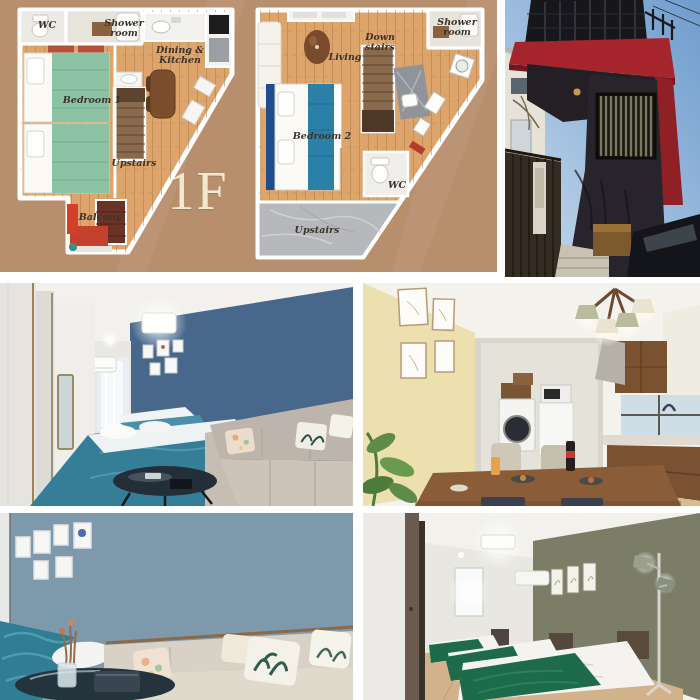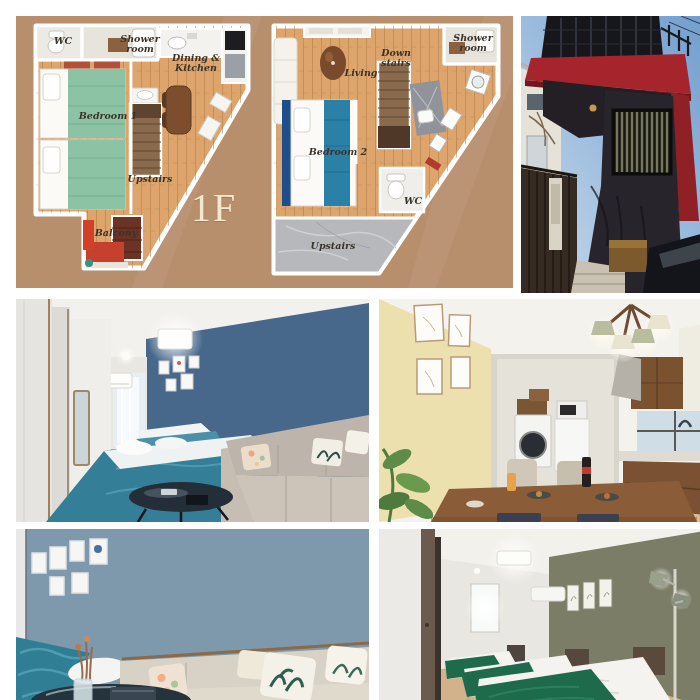--- a/index.html
+++ b/index.html
@@ -1,24 +1,24 @@
 <!DOCTYPE html>
 <html><head>
 <meta charset="utf-8">
 <style>
   html,body{margin:0;padding:0;background:#ffffff;}
   .canvas{position:relative;width:700px;height:700px;background:#ffffff;overflow:hidden;
           font-family:"Liberation Sans",sans-serif;}
-  .tile{position:absolute;margin:16px;padding:0;overflow:hidden;background:#fff;}
+  .tile{position:absolute;margin:0;padding:0;overflow:hidden;background:#fff;}
   .tile svg{display:block;width:100%;height:100%;}
   .fp-label{position:absolute;transform:translate(-50%,-50%);
             font-family:"DejaVu Serif",serif;font-style:italic;font-weight:600;
             font-size:9.5px;line-height:1.1;color:#3a332c;text-align:center;pointer-events:none;}
   .fp-floor{position:absolute;transform:translate(-50%,-50%);
-            font-family:"Liberation Serif",serif;font-size:40px;font-weight:400;
+            font-family:"Liberation Serif",serif;font-size:54px;font-weight:400;
             color:#f2e8d2;letter-spacing:2px;pointer-events:none;text-shadow:0 1px 1px rgba(120,85,55,.35);}
 </style>
 </head>
 <body>
 
 <div class="canvas">
 
   <figure class="tile" style="left:0;top:0;width:497px;height:272px">
     <svg viewBox="0 0 497 272">
       <defs>
@@ -158,21 +158,21 @@
           <path d="M258,202 H400 L363,257 H258 Z" fill="#b7b8bb" stroke="#ffffff" stroke-width="3"></path>
           <path d="M270,210 q30,14 60,8 t50,14 M262,236 q40,-6 70,8" stroke="#cfd0d3" stroke-width="1.5" fill="none"></path>
           <path d="M300,206 q24,20 54,26" stroke="#a3a4a8" stroke-width="1" fill="none"></path>
         </g>
         <path d="M428,10V48 M428,48H482 M340,84V148" stroke="#ffffff" stroke-width="3" fill="none"></path>
       </g>
     </svg>
 
     <div class="fp-label" style="left:47px;top:25px">WC</div>
     <div class="fp-label" style="left:124px;top:28px;width:46px">Shower room</div>
-    <div class="fp-label" style="left:180px;top:47px;width:56px">Dining &amp; Kitchen</div>
+    <div class="fp-label" style="left:180px;top:55px;width:56px">Dining &amp; Kitchen</div>
     <div class="fp-label" style="left:92px;top:100px;width:70px">Bedroom 1</div>
     <div class="fp-label" style="left:134px;top:163px;width:60px">Upstairs</div>
     <div class="fp-label" style="left:100px;top:217px;width:60px">Balcony</div>
     <div class="fp-floor" style="left:198px;top:191px">1F</div>
 
     <div class="fp-label" style="left:457px;top:27px;width:46px">Shower room</div>
     <div class="fp-label" style="left:345px;top:57px;width:50px">Living</div>
     <div class="fp-label" style="left:380px;top:42px;width:36px">Down stairs</div>
     <div class="fp-label" style="left:322px;top:136px;width:70px">Bedroom 2</div>
     <div class="fp-label" style="left:397px;top:185px">WC</div>

